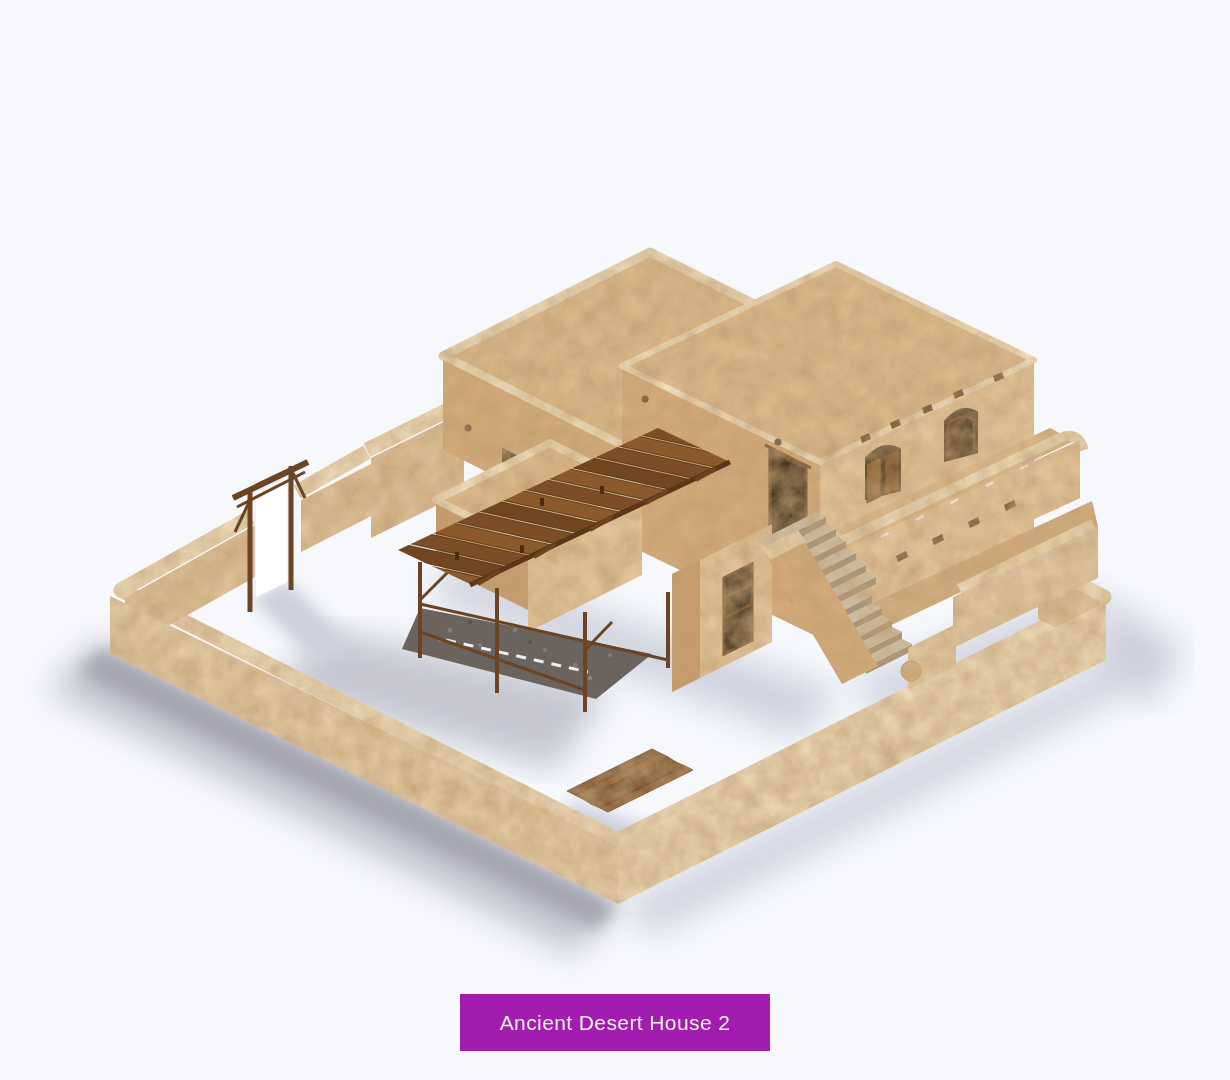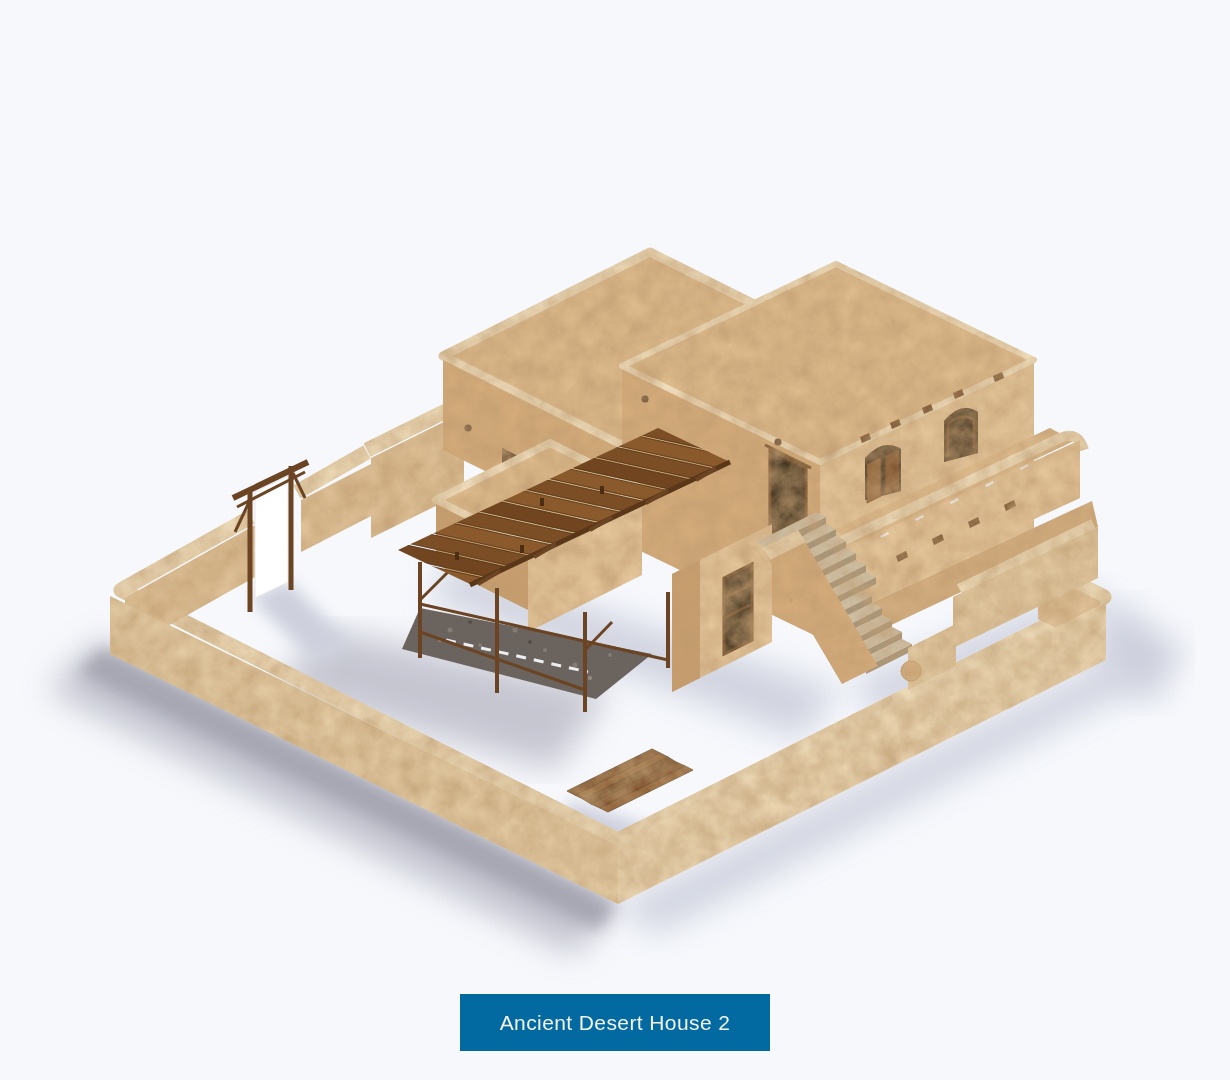--- a/index.html
+++ b/index.html
@@ -28,21 +28,21 @@
   .plankC{fill:#70451f;stroke:#4f3012;stroke-width:.8;}
   .tread{fill:#cfc2a9;}
   .riser{fill:#a2947b;}
   .cobble{fill:#6b645e;}
   .shStrong{fill:#a2a3ae;}
   .shMid{fill:#b9bac6;}
   .shSoft{fill:#cdd0dd;}
 
   .caption{
     position:absolute;left:460px;top:994px;width:310px;height:57px;
-    background:#0369a1;color:#f2f2f2;display:flex;align-items:center;justify-content:center;
+    background:#a21caf;color:#f2f2f2;display:flex;align-items:center;justify-content:center;
     font-size:21px;letter-spacing:.4px;
   }
 </style>
 </head>
 <body>
 
 <div class="stage">
 <svg width="1230" height="1080" viewBox="0 0 1230 1080" role="img">
   <defs>
     <filter id="b8">

